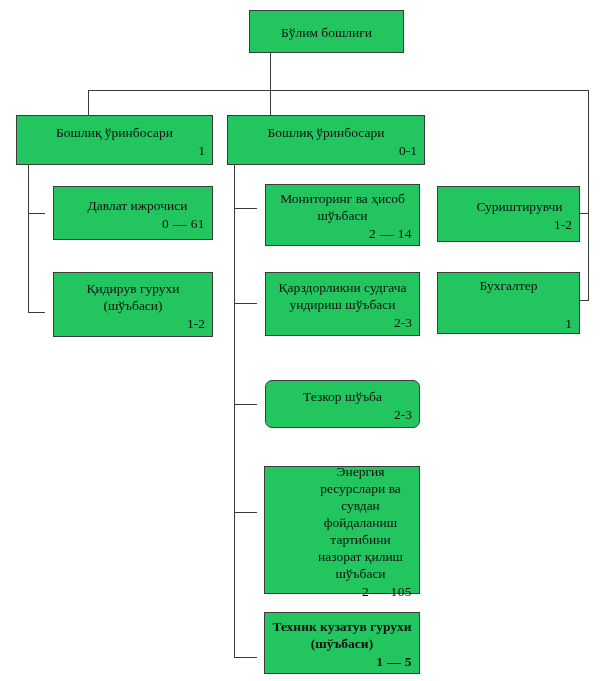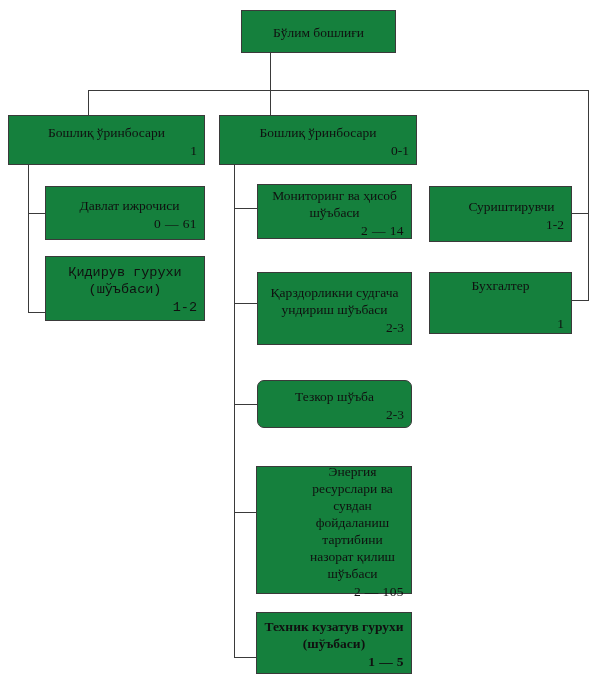--- a/index.html
+++ b/index.html
@@ -12,27 +12,28 @@
     width: 602px;
     height: 681px;
     background: #ffffff;
     font-family: "Liberation Serif", "DejaVu Serif", serif;
     overflow: hidden;
   }
   .node {
     position: absolute;
     box-sizing: border-box;
     border: 1px solid #3a3a3a;
-    background: #15803d;
+    background: #22c55e;
     display: flex;
     flex-direction: column;
     justify-content: center;
     align-items: center;
     padding: 4px 7px 2px 7px;
     z-index: 2;
+    margin-left: 8px;
   }
   .node-title {
     text-align: center;
     font-size: 13.5px;
     line-height: 17px;
     color: #101010;
     width: 100%;
   }
   .node-count {
     align-self: flex-end;
@@ -95,31 +96,31 @@
   <div class="node" style="left:219px; top:115px; width:198px; height:50px;">
     <div class="node-title">Бошлиқ ўринбосари</div>
     <div class="node-count">0-1</div>
   </div>
 
   <div class="node" style="left:45px; top:186px; width:160px; height:54px;padding-left:16px;">
     <div class="node-title">Давлат ижрочиси</div>
     <div class="node-count spaced">0 — 61</div>
   </div>
 
-  <div class="node" style="left:45px; top:256px; width:160px; height:65px;font-family:Liberation Mono, monospace;">
+  <div class="node" style="left:45px; top:272px; width:160px; height:65px;">
     <div class="node-title">Қидирув гурухи (шўъбаси)</div>
     <div class="node-count">1-2</div>
   </div>
 
-  <div class="node" style="left:257px; top:184px; width:155px; height:55px;">
+  <div class="node" style="left:257px; top:184px; width:155px; height:62px;">
     <div class="node-title">Мониторинг ва ҳисоб шўъбаси</div>
     <div class="node-count spaced">2 — 14</div>
   </div>
 
-  <div class="node" style="left:257px; top:272px; width:155px; height:73px;">
+  <div class="node" style="left:257px; top:272px; width:155px; height:64px;">
     <div class="node-title">Қарздорликни судгача ундириш шўъбаси</div>
     <div class="node-count">2-3</div>
   </div>
 
   <div class="node" style="left:257px; top:380px; width:155px; height:48px;border-radius:7px;">
     <div class="node-title">Тезкор шўъба</div>
     <div class="node-count">2-3</div>
   </div>
 
   <div class="node" style="left:256px; top:466px; width:156px; height:128px;padding-left:44px;">

